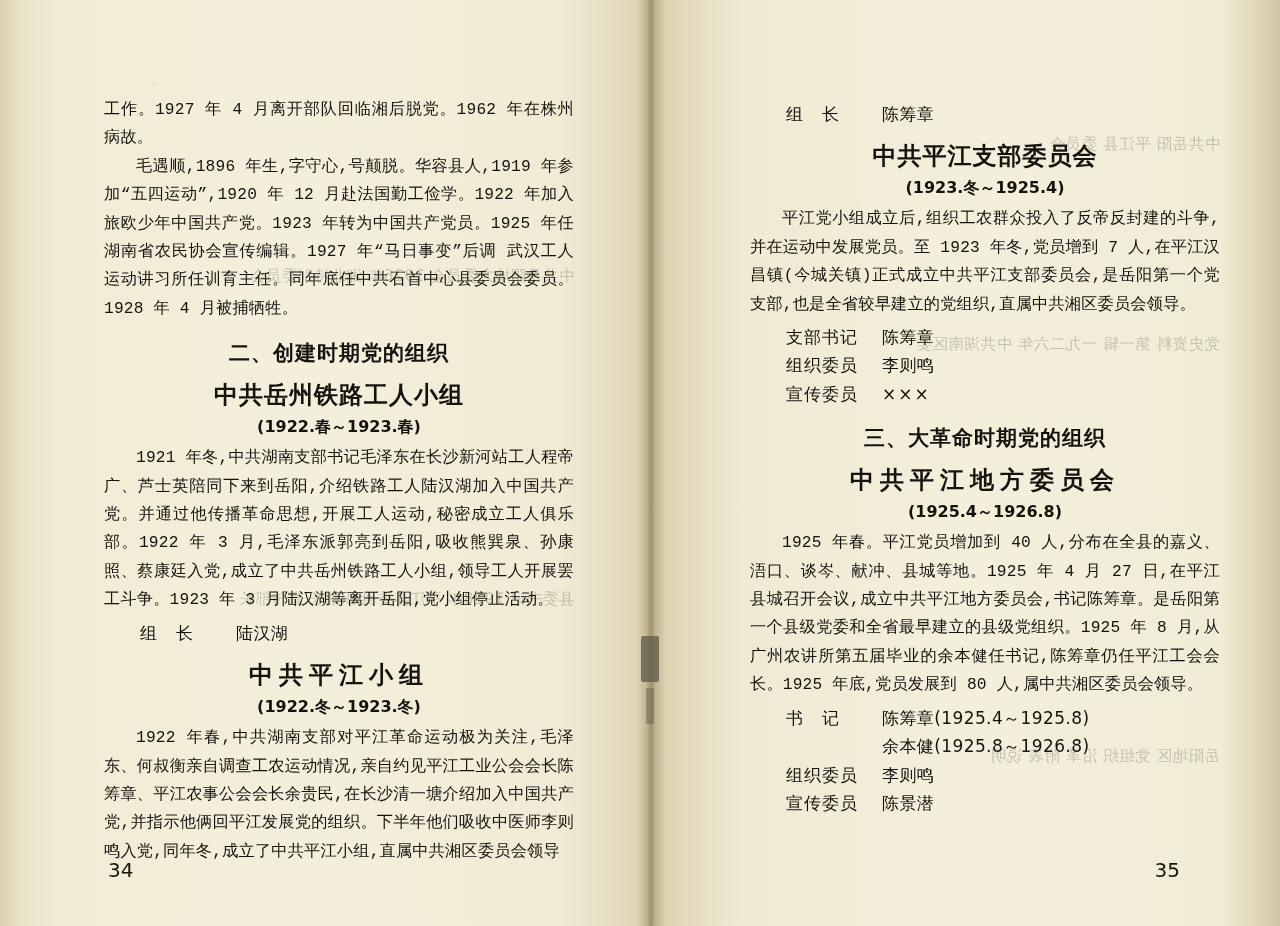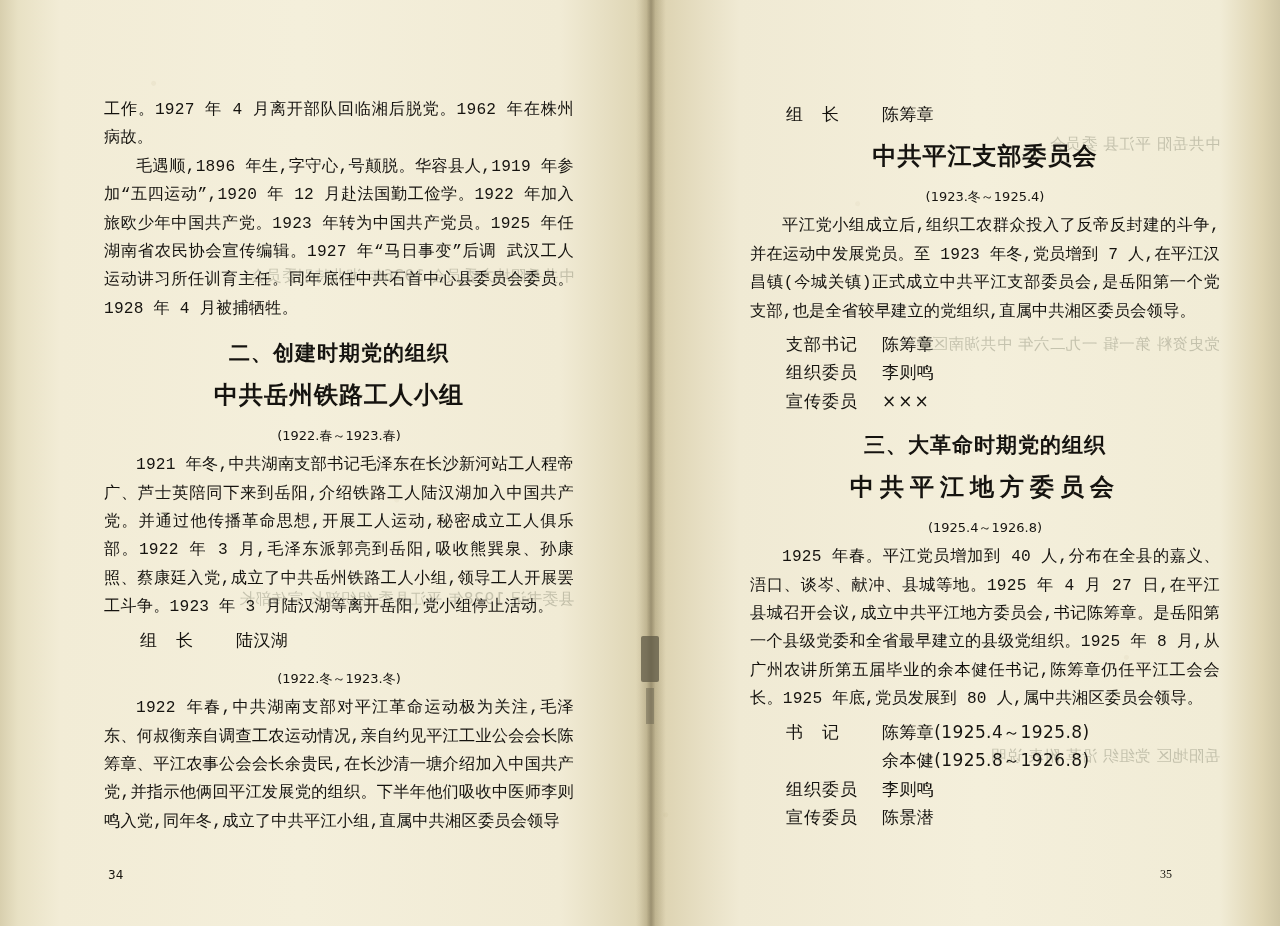--- a/index.html
+++ b/index.html
@@ -113,23 +113,24 @@
     font-size: 24px;
     font-weight: bold;
     text-align: center;
     margin: 12px 0 4px 0;
     letter-spacing: 1px;
   }
   h3.head-title.wide {
     letter-spacing: 6px;
   }
   .date-line {
-    font-size: 13px;
+    font-size: 16px;
     text-align: center;
-    margin: 16px 0 6px 0;
+    margin: 6px 0 6px 0;
+    font-weight: bold;
   }
   .roster {
     margin: 4px 0 6px 0;
     font-size: 17px;
     line-height: 28.4px;
   }
   .roster-row {
     display: flex;
     align-items: baseline;
   }
@@ -140,25 +141,25 @@
     letter-spacing: 1px;
   }
   .roster-row .name {
     letter-spacing: 0.4px;
   }
   .roster-row .name.blank { letter-spacing: 2px; }
 
   .page-num {
     position: absolute;
     bottom: 44px;
-    font-size: 12px;
+    font-size: 20px;
     color: #17150f;
   }
   .page-left .page-num { left: 108px; }
-  .page-right .page-num { right: 108px; font-family: Liberation Serif, serif; }
+  .page-right .page-num { right: 100px; }
 
   
   .showthrough {
     position: absolute;
     color: rgba(90,92,72,0.30);
     font-size: 15.5px;
     line-height: 28.4px;
     transform: scaleX(-1);
     pointer-events: none;
     white-space: pre-wrap;
@@ -195,20 +196,21 @@
 
       <p class="body-text indent">1921 年冬,中共湖南支部书记毛泽东在长沙新河站工人程帝广、芦士英陪同下来到岳阳,介绍铁路工人陆汉湖加入中国共产党。并通过他传播革命思想,开展工人运动,秘密成立工人俱乐部。1922 年 3 月,毛泽东派郭亮到岳阳,吸收熊巽泉、孙康照、蔡康廷入党,成立了中共岳州铁路工人小组,领导工人开展罢工斗争。1923 年 3 月陆汉湖等离开岳阳,党小组停止活动。</p>
 
       <div class="roster">
         <div class="roster-row">
           <span class="role">组　长</span>
           <span class="name">陆汉湖</span>
         </div>
       </div>
 
+      <h3 class="head-title wide">中共平江小组</h3>
       <div class="date-line">(1922.冬～1923.冬)</div>
 
       <p class="body-text indent">1922 年春,中共湖南支部对平江革命运动极为关注,毛泽东、何叔衡亲自调查工农运动情况,亲自约见平江工业公会会长陈筹章、平江农事公会会长余贵民,在长沙清一塘介绍加入中国共产党,并指示他俩回平江发展党的组织。下半年他们吸收中医师李则鸣入党,同年冬,成立了中共平江小组,直属中共湘区委员会领导</p>
 
     </div>
 
     <div class="page-num">34</div>
   </div>
 
   <div class="page page-right">

